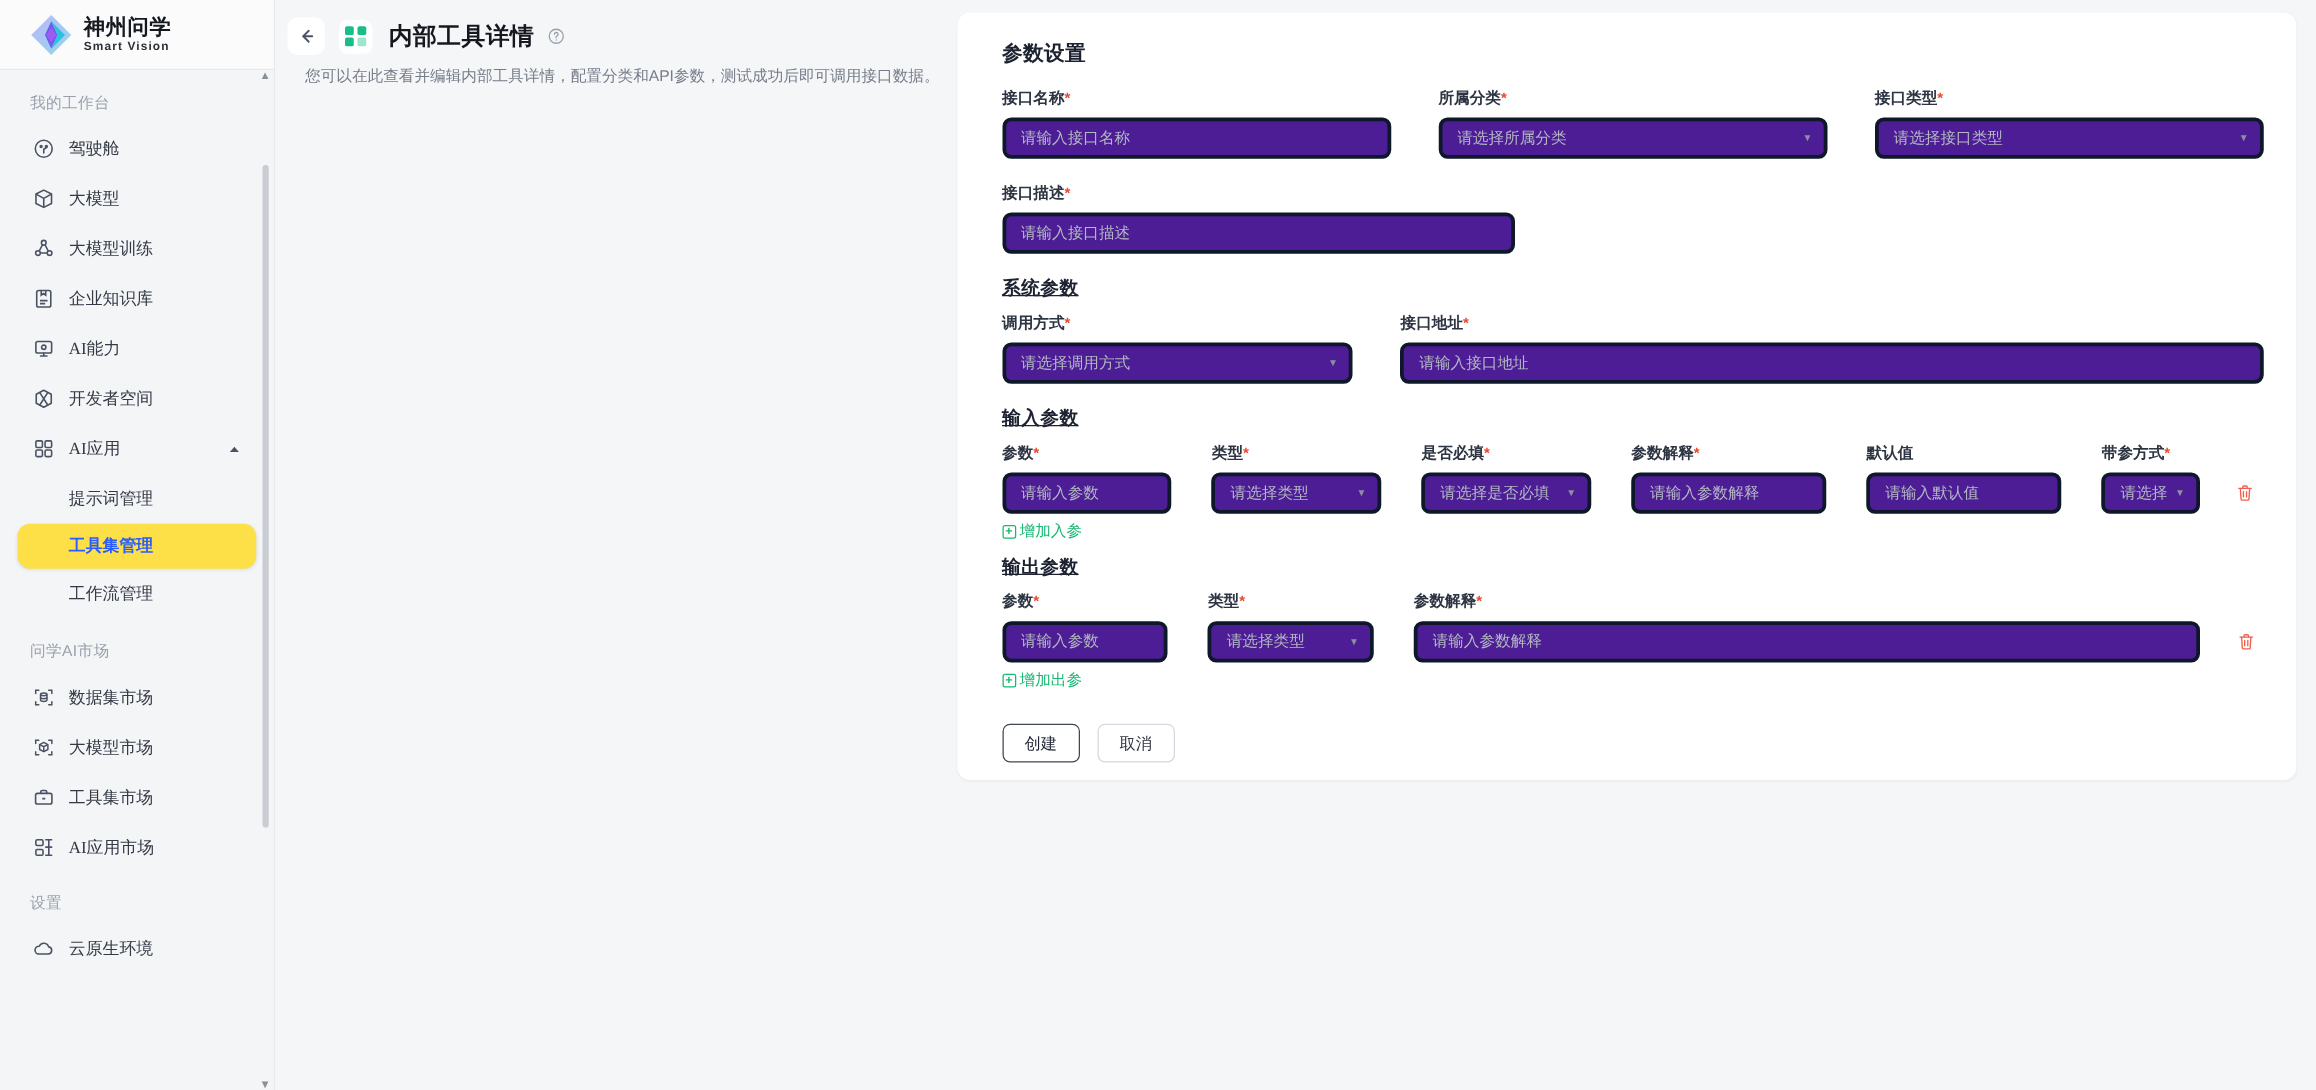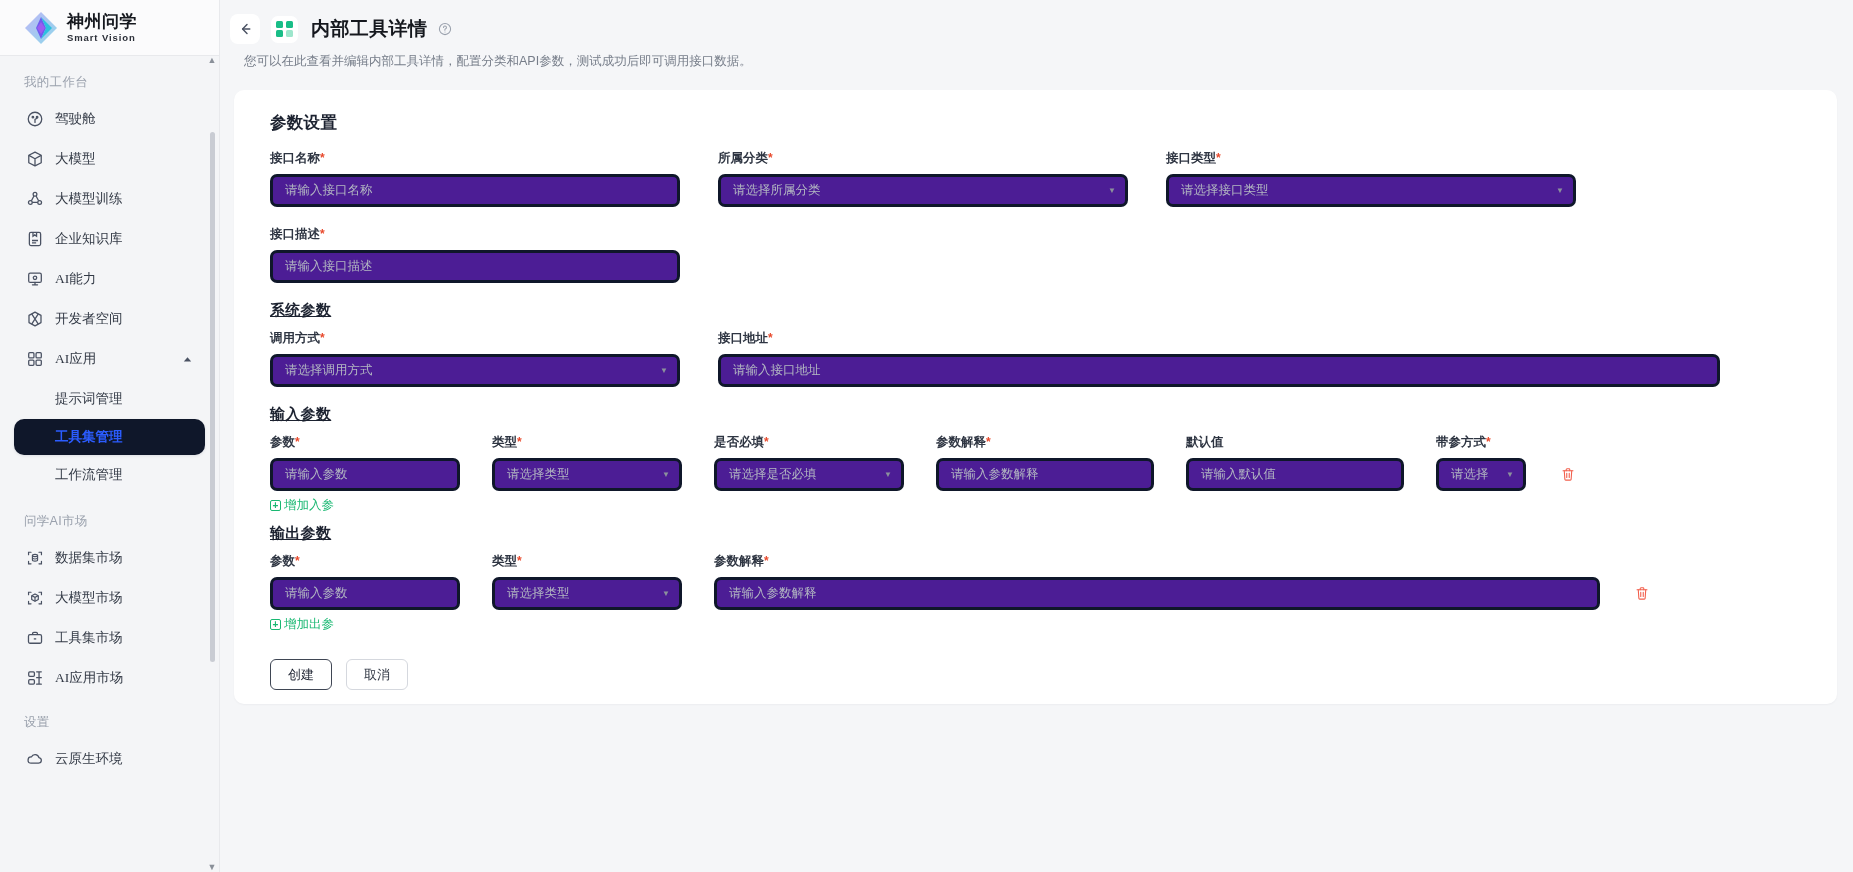--- a/index.html
+++ b/index.html
@@ -48,35 +48,35 @@
   .nav-item .lbl { font-size: 13.5px; color: #333a46; white-space: nowrap; }
   .nav-ico { width: 18px; height: 18px; flex: 0 0 18px; display: block; color: #4a5263; }
   .nav-ico svg { width: 18px; height: 18px; display: block; }
 
   .nav-sub {
     display: flex; align-items: center;
     height: 36px; margin: 2px 14px; padding-left: 41px;
     border-radius: 10px; cursor: pointer;
   }
   .nav-sub .lbl { font-size: 13.5px; color: #333a46; }
-  .nav-sub.active { background: #0f172a; box-shadow: 0 1px 3px rgba(20,30,60,.10); }
+  .nav-sub.active { background: #fde047; box-shadow: 0 1px 3px rgba(20,30,60,.10); }
   .nav-sub.active .lbl { color: #2b5cff; font-weight: 600; }
   .caret { margin-left: auto; margin-right: 12px; color: #4a5263; display: flex; }
 
   .sb-track {
     position: absolute; top: 56px; right: 2px; width: 6px; height: 816px;
   }
   .sb-arrow { position: absolute; right: 0; width: 10px; text-align: center; font-size: 9px; color: #8a9099; line-height: 1; }
   .sb-thumb {
     position: absolute; right: 2px; top: 76px; width: 5px; height: 530px;
     background: #c9ccd3; border-radius: 3px;
   }
 
   
-  .main { flex: 1; height: 872px; display: flex; flex-direction: column; background: #f5f6f8; overflow: hidden; }
+  .main { flex: 1; height: 872px; display: flex; flex-direction: row; background: #f5f6f8; overflow: hidden; }
   .page-head { padding: 14px 0 10px 10px; }
   .head-row { display: flex; align-items: center; gap: 6px; }
   .icon-btn {
     width: 30px; height: 30px; border-radius: 8px; background: #fff;
     display: flex; align-items: center; justify-content: center; cursor: pointer;
     border: none; padding: 0;
   }
   .grid-badge {
     width: 27px; height: 27px; border-radius: 7px; background: #fff;
     display: flex; align-items: center; justify-content: center; margin-left: 5px;

